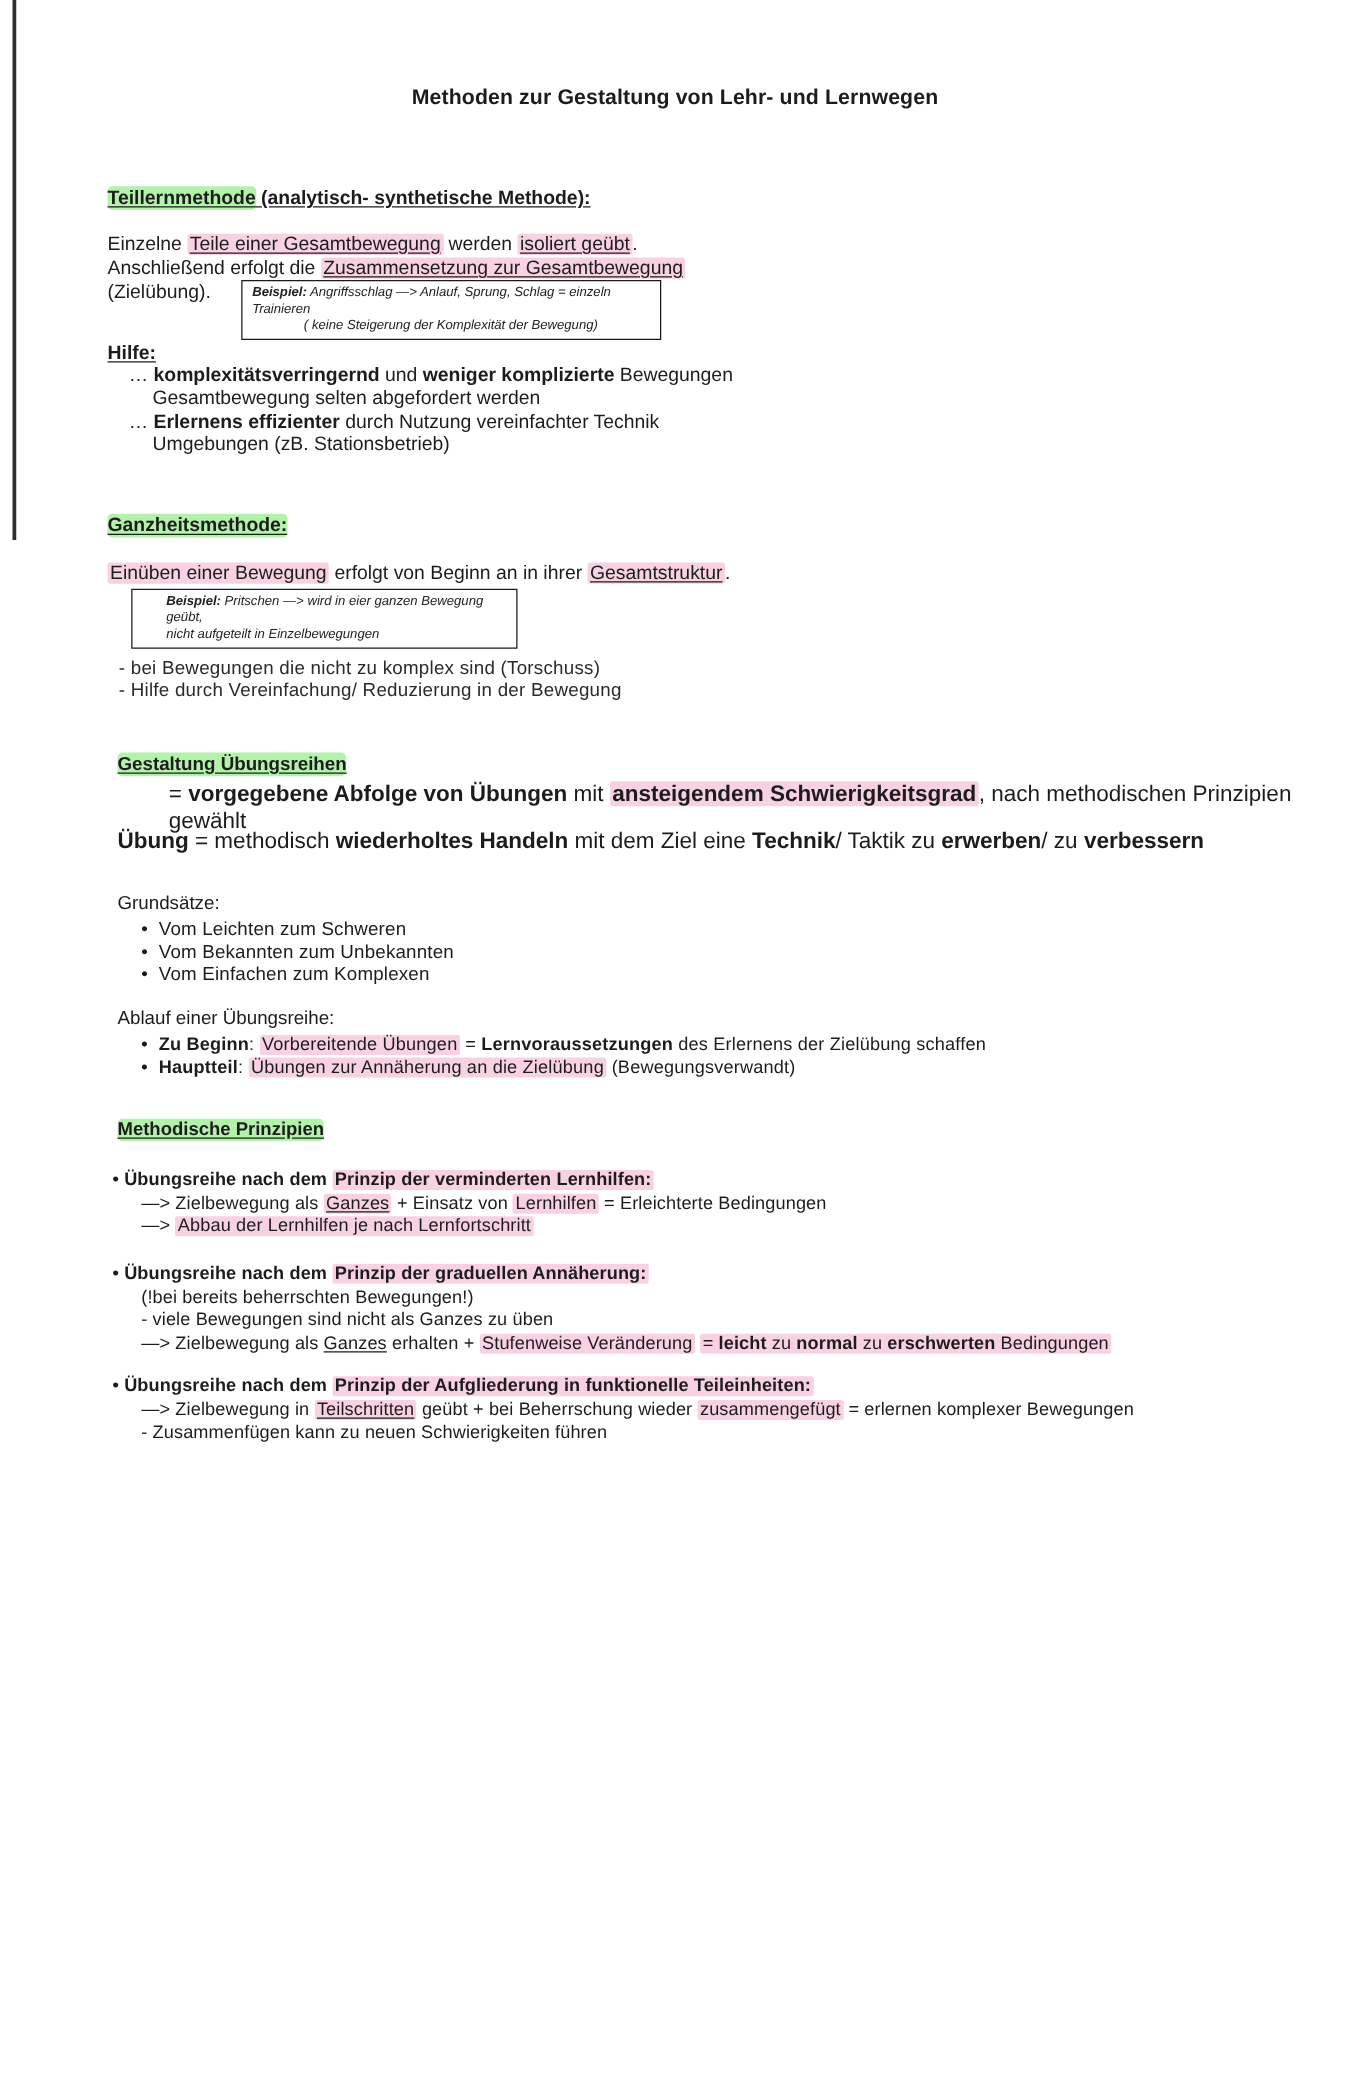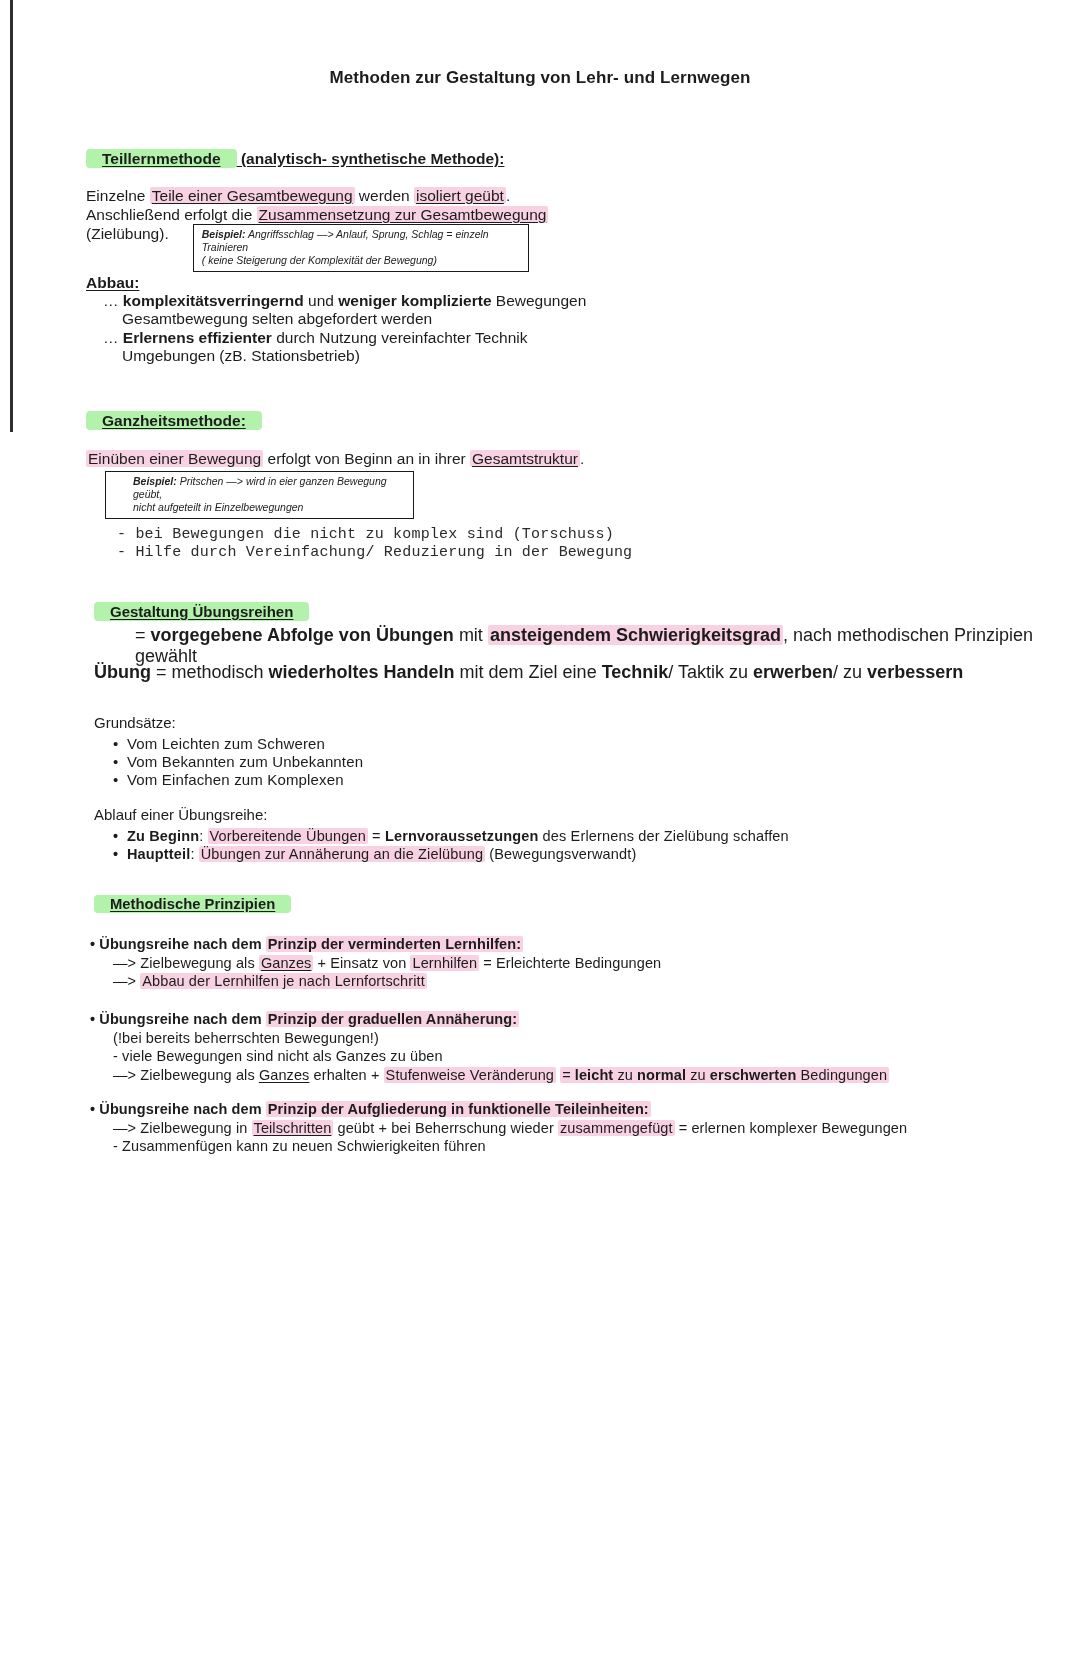--- a/index.html
+++ b/index.html
@@ -7,29 +7,29 @@
     width:1080px;height:1669px;position:relative;
     font-family:"Liberation Sans", sans-serif;
     color:#1c1c1c;
     -webkit-font-smoothing:antialiased;
   }
   .abs{position:absolute;}
   .edge-line{position:absolute;left:10px;top:0;width:3px;height:432px;background:#2e2e2e;}
   .doc-title{position:absolute;top:57px;left:0;width:100%;text-align:center;
     font-size:17px;font-weight:bold;letter-spacing:.1px;}
   .h2{font-size:15.5px;font-weight:bold;text-decoration:underline;text-underline-offset:2px;}
-  .hl-g{background:var(--hl-green);padding:1px 16px;border-radius:4px;}
+  .hl-g{background:var(--hl-green);padding:1px 0;border-radius:4px;}
   .hl-p{background:var(--hl-pink);padding:0 2px;border-radius:2px;}
   .u{text-decoration:underline;text-underline-offset:2px;}
   .b{font-weight:bold;}
   .para{font-size:15.5px;line-height:19px;}
   .row{display:flex;align-items:flex-start;}
   .beispiel{border:1.5px solid #1a1a1a;background:#fff;padding:3px 8px 4px 8px;
     font-size:10.5px;line-height:13px;font-style:italic;color:#222;}
-  .beispiel .center{text-align:left;}
+  .beispiel .center{text-align:center;}
   .ziel-label{font-weight:bold;text-decoration:underline;text-underline-offset:2px;font-size:15.5px;}
   .goal-l1{text-indent:-19px;padding-left:36px;font-size:15.5px;line-height:17.5px;}
   .goal-l2{padding-left:36px;font-size:15.5px;line-height:17.5px;}
   .notes{font-size:15px;line-height:17.6px;color:#2a2a2a;letter-spacing:.2px;}
   .mid{font-size:18px;}
   .label-b{font-weight:normal;font-size:15px;}
   .li{line-height:18px;font-size:15px;letter-spacing:.15px;}
   .blt{display:inline-block;width:14px;}
   .pgroup{font-size:14.5px;line-height:18.5px;letter-spacing:.1px;}
   .pl{padding-left:23px;}
@@ -52,41 +52,41 @@
   <div class="row">
     <span>(Zielübung).</span>
     <div class="beispiel" style="margin-left:24px;margin-top:0;width:318px;">
       <div><span class="b">Beispiel:</span><span> Angriffsschlag —&gt; Anlauf, Sprung, Schlag = einzeln Trainieren</span></div>
       <div class="center">( keine Steigerung der Komplexität der Bewegung)</div>
     </div>
   </div>
 </div>
 
 <div class="abs" style="top:274px;left:86px;">
-  <div class="ziel-label">Abbau:</div>
+  <div class="ziel-label">Hilfe:</div>
   <div class="goal-l1"><span>… </span><span class="b">komplexitätsverringernd</span><span> und </span><span class="b">weniger komplizierte</span><span> Bewegungen</span></div>
   <div class="goal-l2">Gesamtbewegung selten abgefordert werden</div>
   <div class="goal-l1" style="margin-top:2px;"><span>… </span><span class="b">Erlernens effizienter</span><span> durch Nutzung vereinfachter Technik</span></div>
   <div class="goal-l2">Umgebungen (zB. Stationsbetrieb)</div>
 </div>
 
 <div class="abs" style="top:412px;left:86px;">
   <div class="h2"><span class="hl-g">Ganzheitsmethode:</span></div>
 </div>
 
 <div class="abs para" style="top:449px;left:86px;">
   <div><span class="hl-p">Einüben einer Bewegung</span><span> erfolgt von Beginn an in ihrer </span><span class="hl-p u">Gesamtstruktur</span><span>.</span></div>
 </div>
 
 <div class="abs beispiel" style="top:471px;left:105px;width:272px;padding-left:27px;">
   <div><span class="b">Beispiel:</span><span> Pritschen —&gt; wird in eier ganzen Bewegung geübt,</span></div>
   <div>nicht aufgeteilt in Einzelbewegungen</div>
 </div>
 
-<div class="abs notes" style="top:526px;left:117px;font-family:Liberation Mono, monospace;">
+<div class="abs notes" style="top:526px;left:95px;">
   <div>- bei Bewegungen die nicht zu komplex sind (Torschuss)</div>
   <div>- Hilfe durch Vereinfachung/ Reduzierung in der Bewegung</div>
 </div>
 
 <div class="abs" style="top:603px;left:94px;">
   <div class="h2" style="font-size:15px;"><span class="hl-g">Gestaltung Übungsreihen</span></div>
 </div>
 
 <div class="abs mid" style="top:625px;left:135px;">
   <span>= </span><span class="b">vorgegebene Abfolge von Übungen</span><span> mit </span><span class="b hl-p">ansteigendem Schwierigkeitsgrad</span><span>, nach methodischen Prinzipien gewählt</span>

